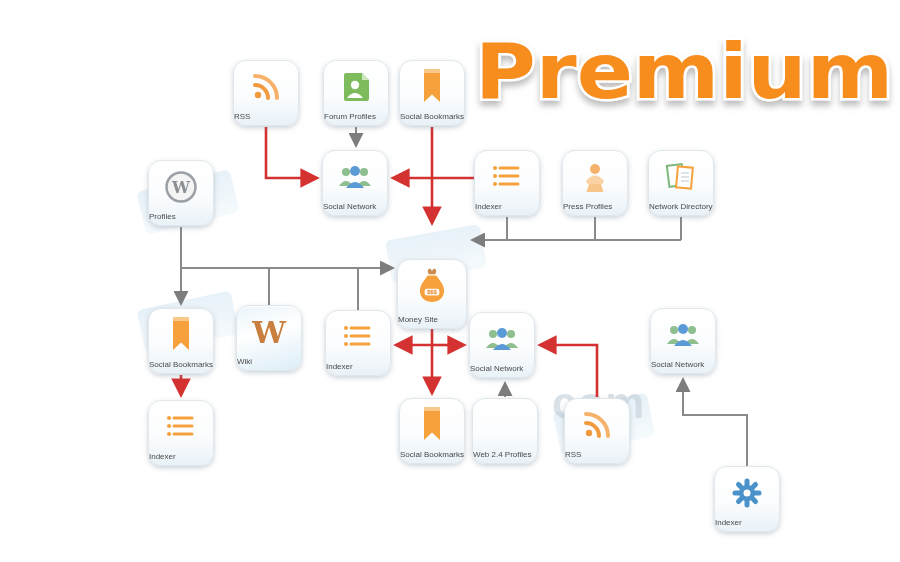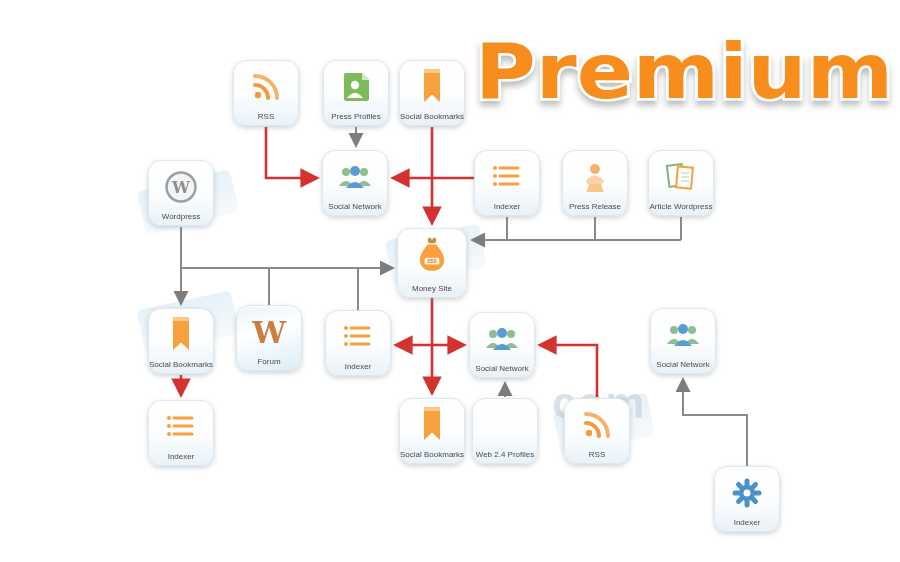--- a/index.html
+++ b/index.html
@@ -6,24 +6,24 @@
   #stage{
     position:relative;width:900px;height:562px;overflow:hidden;background:#fff;
     font-family:"Liberation Sans",sans-serif;
   }
   .wires{position:absolute;left:0;top:0;z-index:1;pointer-events:none;}
   .node{
     position:absolute;width:66px;height:66px;z-index:2;border-radius:13px;
     background:linear-gradient(180deg,#ffffff 0%,#fcfdfe 52%,#e9f2f8 100%);
     border:1px solid #dfe7ec;
     box-shadow:0 2px 5px rgba(110,130,150,.35), inset 0 1px 0 #fff;
-    display:flex;flex-direction:column;align-items:center;justify-content:flex-end;
+    display:flex;flex-direction:column;align-items:flex-start;justify-content:flex-end;
     padding-bottom:4px;box-sizing:border-box;
   }
-  .node.big{width:70px;height:70px;}
+  .node.big{width:70px;height:70px;margin-top:31px;}
   .node.wiki-bg{background:linear-gradient(165deg,#eaf4fb 0%,#ffffff 40%,#dcedf7 100%);}
   .glyph{position:absolute;top:5px;left:0;right:0;display:flex;justify-content:center;align-items:center;height:42px;}
   .node-label{font-size:8px;line-height:9px;color:#4a4a4a;white-space:nowrap;letter-spacing:0;}
   .premium{position:absolute;left:468px;top:22px;z-index:3;}
   .watermark{
     position:absolute;left:552px;top:378px;z-index:1;
     font-size:44px;font-weight:bold;color:#b9c7d1;opacity:.5;letter-spacing:1px;
   }
   .ribbon{
     position:absolute;z-index:0;width:96px;height:44px;border-radius:6px;
@@ -89,41 +89,41 @@
 
   <div class="node" style="left:323px;top:60px">
     <span class="glyph">
       <svg width="30" height="32" viewBox="0 0 30 32">
         <path d="M3 4 a2 2 0 0 1 2 -2 h16 l7 7 v19 a2 2 0 0 1 -2 2 h-21 a2 2 0 0 1 -2 -2 z" fill="#7dbb5c"></path>
         <path d="M21 2 l7 7 h-7 z" fill="#cfe8c0"></path>
         <circle cx="14" cy="14" r="4.2" fill="#ffffff"></circle>
         <path d="M6 27 q8 -10 16 0 z" fill="#ffffff"></path>
       </svg>
     </span>
-    <span class="node-label">Press Profiles</span>
+    <span class="node-label">Forum Profiles</span>
   </div>
 
   <div class="node" style="left:399px;top:60px">
     <span class="glyph">
       <svg width="20" height="36" viewBox="0 0 20 36">
         <path d="M2 0 h16 v33 l-8 -7.5 -8 7.5 z" fill="#f6a13c"></path>
         <path d="M2 0 h16 v4 h-16 z" fill="#f9c88a"></path>
       </svg>
     </span>
     <span class="node-label">Social Bookmarks</span>
   </div>
 
   <div class="node" style="left:148px;top:160px">
     <span class="glyph">
       <svg width="34" height="34" viewBox="0 0 34 34">
         <circle cx="17" cy="17" r="14.5" fill="#f4f4f4" stroke="#9aa0a6" stroke-width="2.5"></circle>
         <text x="17" y="23" text-anchor="middle" font-size="16" font-family="DejaVu Serif, serif" font-weight="bold" fill="#8a8f94">W</text>
       </svg>
     </span>
-    <span class="node-label">Wordpress</span>
+    <span class="node-label">Profiles</span>
   </div>
 
   <div class="node" style="left:322px;top:150px">
     <span class="glyph">
       <svg width="38" height="30" viewBox="0 0 38 30">
         <g fill="#8fbf8f">
             <circle cx="10" cy="10" r="4"></circle>
             <path d="M3 24 q7 -10 14 0 z"></path>
           </g>
         <g fill="#8fbf8f">
@@ -158,36 +158,36 @@
   </div>
 
   <div class="node" style="left:562px;top:150px">
     <span class="glyph">
       <svg width="30" height="32" viewBox="0 0 30 32">
         <circle cx="15" cy="8" r="5" fill="#f6b26b"></circle>
         <path d="M6 20 q9 -11 18 0 l-1.5 3 h-15 z" fill="#fad2a5"></path>
         <path d="M9 23 h12 l2.5 8 h-17 z" fill="#f6a13c" opacity="0.6"></path>
       </svg>
     </span>
-    <span class="node-label">Press Release</span>
+    <span class="node-label">Press Profiles</span>
   </div>
 
   <div class="node" style="left:648px;top:150px">
     <span class="glyph">
       <svg width="32" height="32" viewBox="0 0 32 32">
         <rect x="3" y="4" width="15" height="21" fill="#ffffff" stroke="#7db87d" stroke-width="2" transform="rotate(-7 10 14)"></rect>
         <rect x="12" y="6" width="15" height="21" fill="#ffffff" stroke="#f6a13c" stroke-width="2" transform="rotate(5 19 16)"></rect>
         <g stroke="#cfd8dc" stroke-width="1.4">
           <line x1="16" y1="12" x2="24" y2="12"></line>
             <line x1="16" y1="16" x2="24" y2="16"></line>
             <line x1="16" y1="20" x2="24" y2="20"></line>
         </g>
       </svg>
     </span>
-    <span class="node-label">Article Wordpress</span>
+    <span class="node-label">Network Directory</span>
   </div>
 
   <div class="node big" style="left:397px;top:228px">
     <span class="glyph">
       <svg width="34" height="36" viewBox="0 0 32 34">
         <path d="M13 6 q-2.5 -4.5 1 -5.5 q2 1 2 3 q0 -2 2 -3 q3.5 1 1 5.5 z" fill="#c98b4b"></path>
         <path d="M12 7 h8 l3 4 q6.5 8 3.5 15 q-2.5 6 -10.5 6 q-8 0 -10.5 -6 q-3 -7 3.5 -15 z" fill="#f6a13c"></path>
         <rect x="9" y="19.5" width="14" height="6.5" rx="2" fill="#ffffff" opacity="0.9"></rect>
         <text x="16" y="24.8" text-anchor="middle" font-size="5.5" font-weight="bold" fill="#e08a2e">$$$</text>
       </svg>
@@ -204,21 +204,21 @@
     </span>
     <span class="node-label">Social Bookmarks</span>
   </div>
 
   <div class="node wiki-bg" style="left:236px;top:305px">
     <span class="glyph">
       <svg width="42" height="34" viewBox="0 0 42 34">
         <text x="21" y="28" text-anchor="middle" font-size="30" font-family="DejaVu Serif, serif" font-weight="bold" fill="#c87f3f">W</text>
       </svg>
     </span>
-    <span class="node-label">Forum</span>
+    <span class="node-label">Wiki</span>
   </div>
 
   <div class="node" style="left:325px;top:310px">
     <span class="glyph">
       <svg width="32" height="30" viewBox="0 0 32 30">
         <g stroke="#f6a13c" stroke-width="3" stroke-linecap="round">
           <line x1="9" y1="6" x2="27" y2="6"></line>
             <line x1="9" y1="14" x2="27" y2="14"></line>
             <line x1="9" y1="22" x2="27" y2="22"></line>
         </g>

